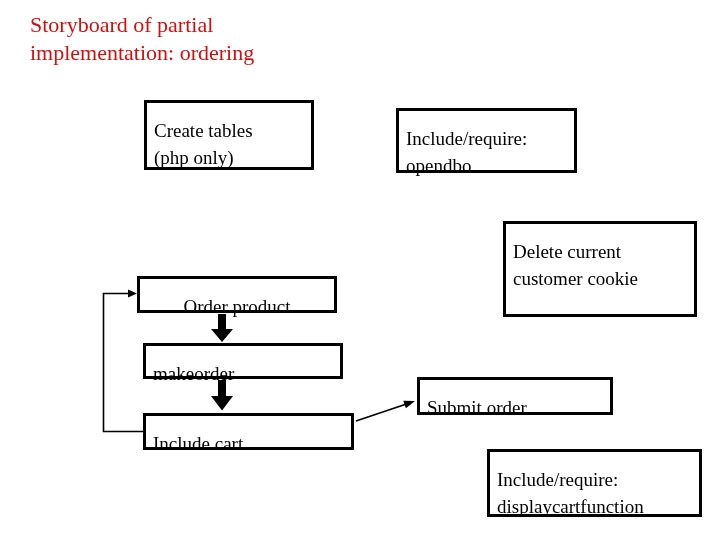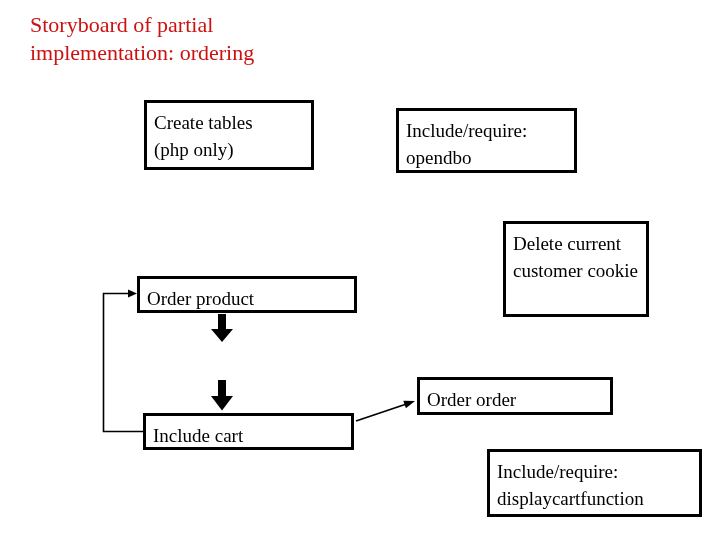--- a/index.html
+++ b/index.html
@@ -30,28 +30,28 @@
     white-space: pre-line;
   }
   .box {
     position: absolute;
     box-sizing: border-box;
     border: 3px solid var(--color-box_border);
     background: var(--color-background);
     color: var(--color-box_text);
     font-size: 19px;
     line-height: 27px;
-    padding: 6px 7px;
+    padding: 14px 7px;
     white-space: pre-line;
   }
   #box-create-tables      { left:144px; top:100px; width:170px; height:70px; }
   #box-include-opendbo    { left:396px; top:108px; width:181px; height:65px; }
   #box-input-products     { left:144px; top:206px; width:176px; height:36px; }
-  #box-delete-cookie      { left:503px; top:221px; width:146px; height:96px; }
-  #box-order-product      { left:137px; top:276px; width:220px; height:37px; }
+  #box-delete-cookie      { left:503px; top:221px; width:194px; height:96px; }
+  #box-order-product      { left:137px; top:276px; width:200px; height:37px;text-align:center; }
   #box-makeorder          { left:143px; top:343px; width:200px; height:36px; }
   #box-submit-order       { left:417px; top:377px; width:196px; height:38px; }
   #box-shopping-cart      { left:143px; top:413px; width:211px; height:37px; }
   #box-include-displaycart{ left:487px; top:449px; width:215px; height:68px; }
   .connector-layer {
     position: absolute;
     left: 0; top: 0;
     width: 720px; height: 540px;
     pointer-events: none;
   }
@@ -96,21 +96,22 @@
 
   <div class="box" id="box-include-opendbo">Include/require:
 opendbo</div>
 
 
   <div class="box" id="box-delete-cookie">Delete current
 customer cookie</div>
 
   <div class="box" id="box-order-product">Order product</div>
 
+  <div class="box" id="box-makeorder">makeorder</div>
 
-  <div class="box" id="box-submit-order">Order order</div>
+  <div class="box" id="box-submit-order">Submit order</div>
 
   <div class="box" id="box-shopping-cart">Include cart</div>
 
   <div class="box" id="box-include-displaycart">Include/require:
 displaycartfunction</div>
 
 </div>
 
 </body></html>

